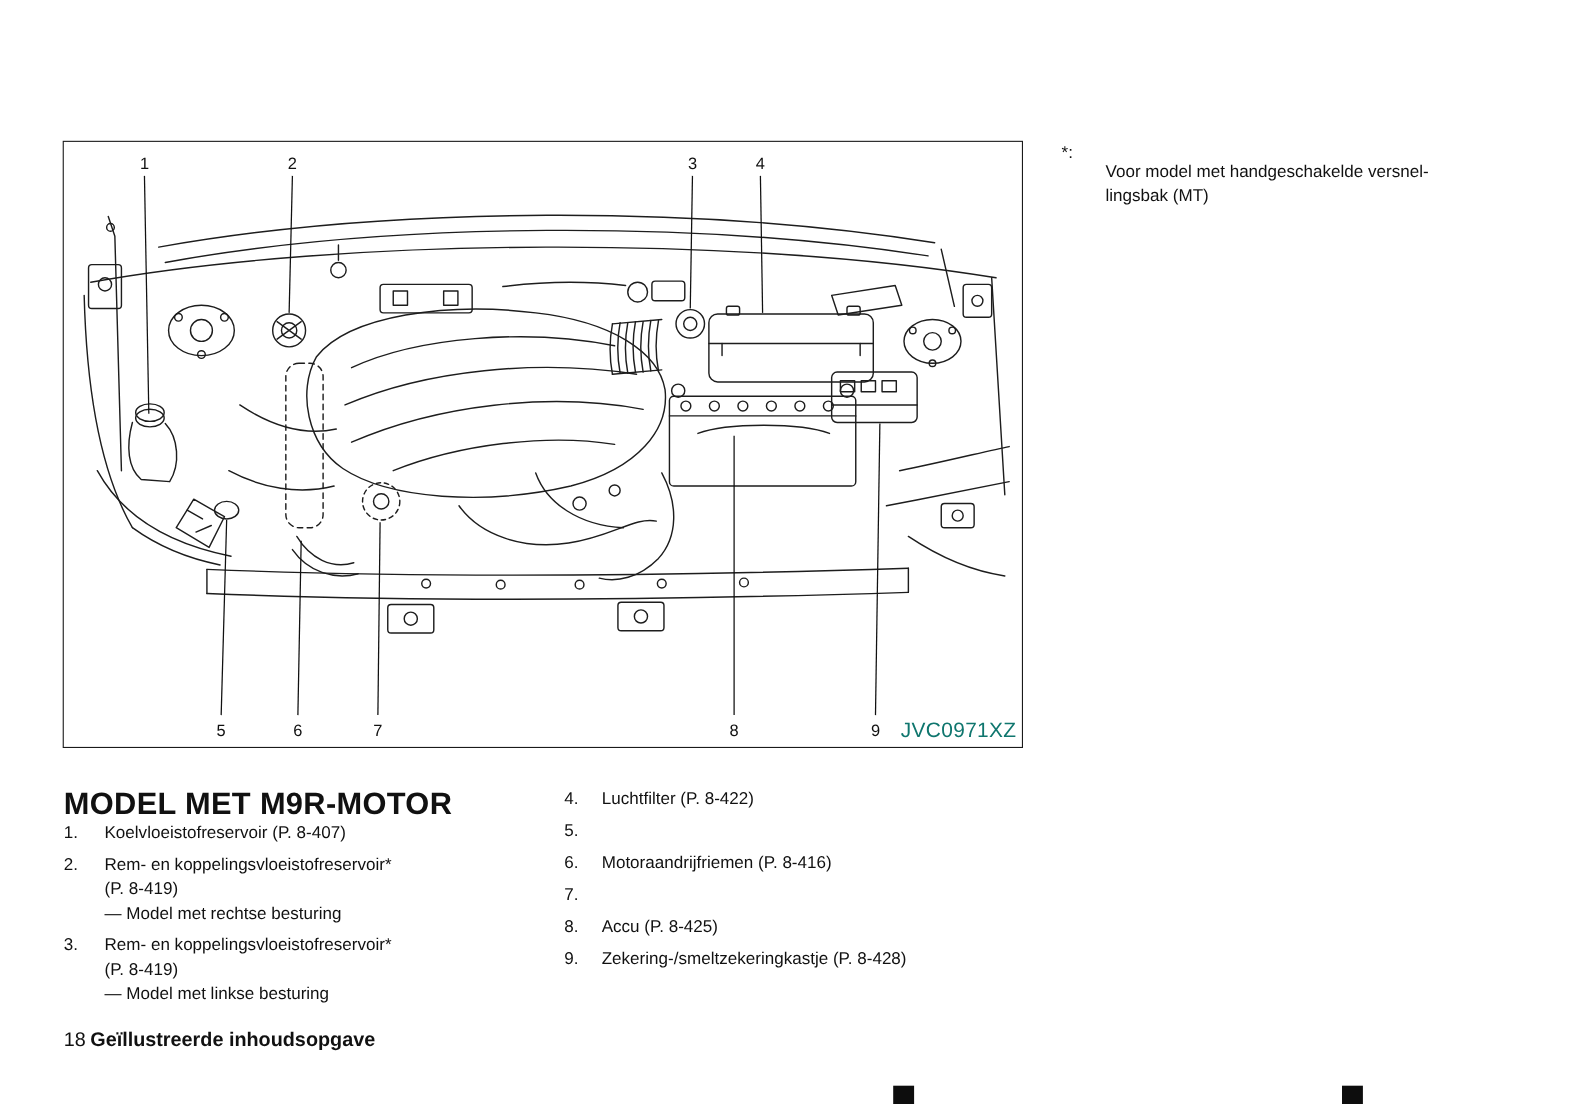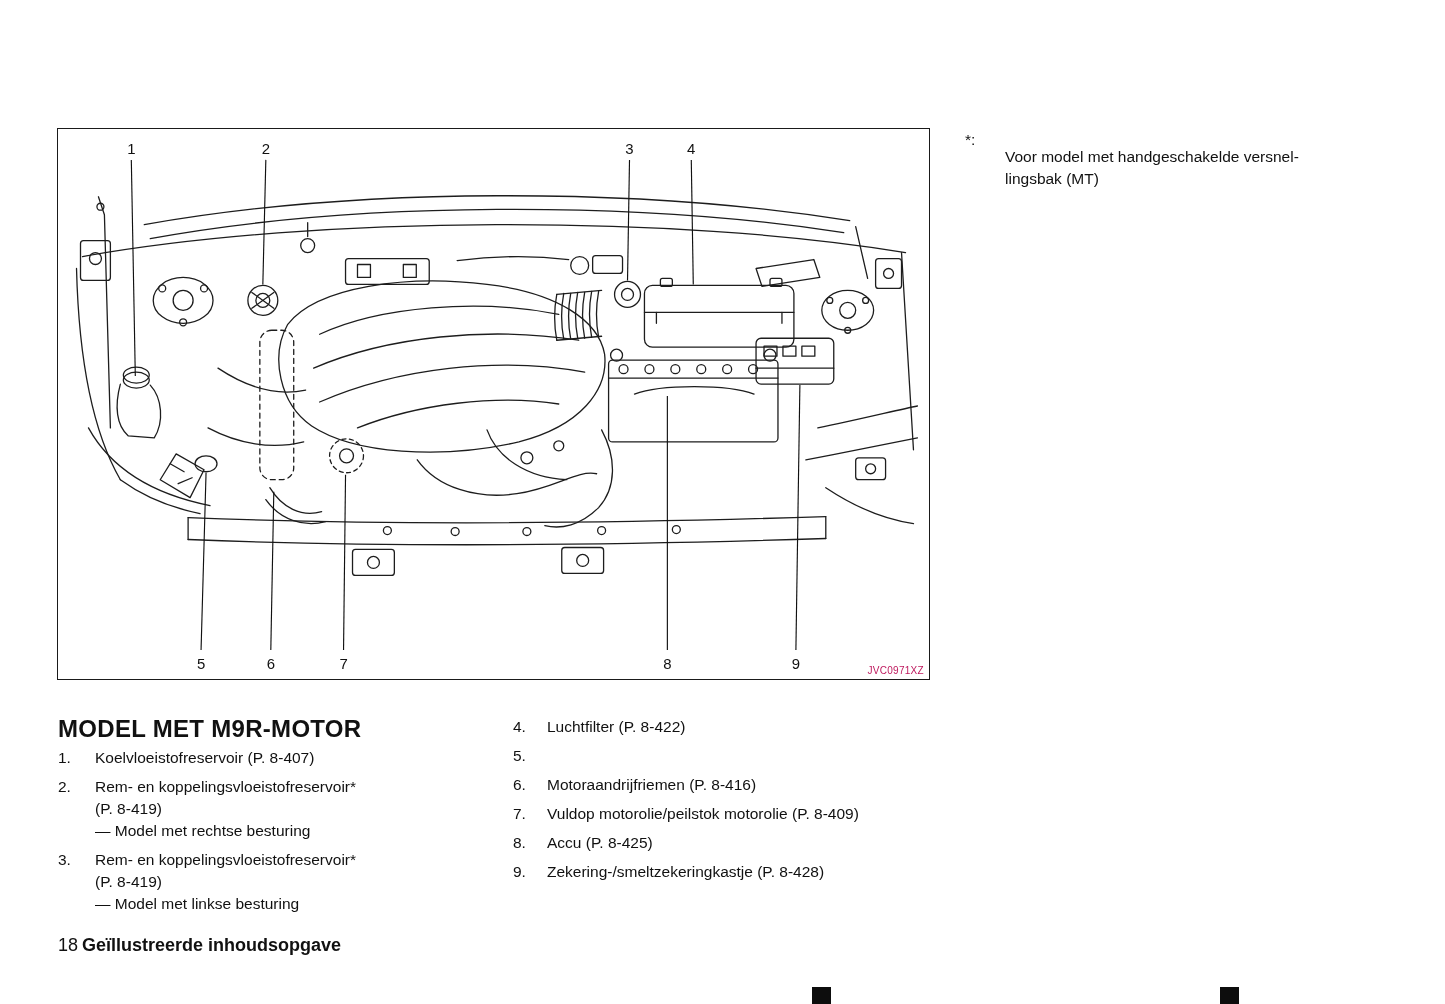--- a/index.html
+++ b/index.html
@@ -11,39 +11,39 @@
   .page { position:absolute; inset:0; }
 
   
   .figure-box {
     position:absolute; left:57px; top:128px; width:873px; height:552px;
     border:1.6px solid #1a1a1a; background:#fff;
   }
   .figure-box svg { position:absolute; inset:0; width:100%; height:100%; }
   .figure-code {
     position:absolute; right:5px; bottom:3px;
-    font-size:10px; letter-spacing:.3px; color:#be185d;
+    font-size:19px; letter-spacing:.3px; color:#0f766e;
   }
   .callouts text {
     font-family:"Liberation Sans", sans-serif;
     font-size:15px; fill:#111; text-anchor:middle; stroke:none;
   }
 
   
   .footnote {
     position:absolute; left:965px; top:129px; width:405px;
     display:flex; font-size:15.5px; line-height:22px;
   }
   .footnote-marker { width:40px; flex:none; }
   .footnote-text { flex:1; white-space:pre-line;margin-top:17px; }
 
   
   .legend-title {
     position:absolute; left:58px; top:715px;
-    font-size:24px; font-weight:bold; letter-spacing:.3px;
+    font-size:28px; font-weight:bold; letter-spacing:.3px;
   }
   .legend-left  { position:absolute; left:58px;  top:747px; width:435px; }
   .legend-right { position:absolute; left:513px; top:716px; width:465px; }
   .legend-item { display:flex; font-size:15.5px; line-height:22px; margin-bottom:7px; }
   .legend-right .legend-item { margin-bottom:7px; }
   .li-num { flex:none; }
   .legend-left  .li-num { width:37px; }
   .legend-right .li-num { width:34px; }
   .li-text { white-space:pre-line; }
 
@@ -292,21 +292,20 @@
     </div>
     <div class="legend-item">
       <span class="li-num">5.</span>
     </div>
     <div class="legend-item">
       <span class="li-num">6.</span>
       <span class="li-text">Motoraandrijfriemen (P. 8-416)</span>
     </div>
     <div class="legend-item">
       <span class="li-num">7.</span>
-      <span class="li-text">Vuldop motorolie/peilstok motorolie (P. 8-409)</span>
     </div>
     <div class="legend-item">
       <span class="li-num">8.</span>
       <span class="li-text">Accu (P. 8-425)</span>
     </div>
     <div class="legend-item">
       <span class="li-num">9.</span>
       <span class="li-text">Zekering-/smeltzekeringkastje (P. 8-428)</span>
     </div>
   </div>

